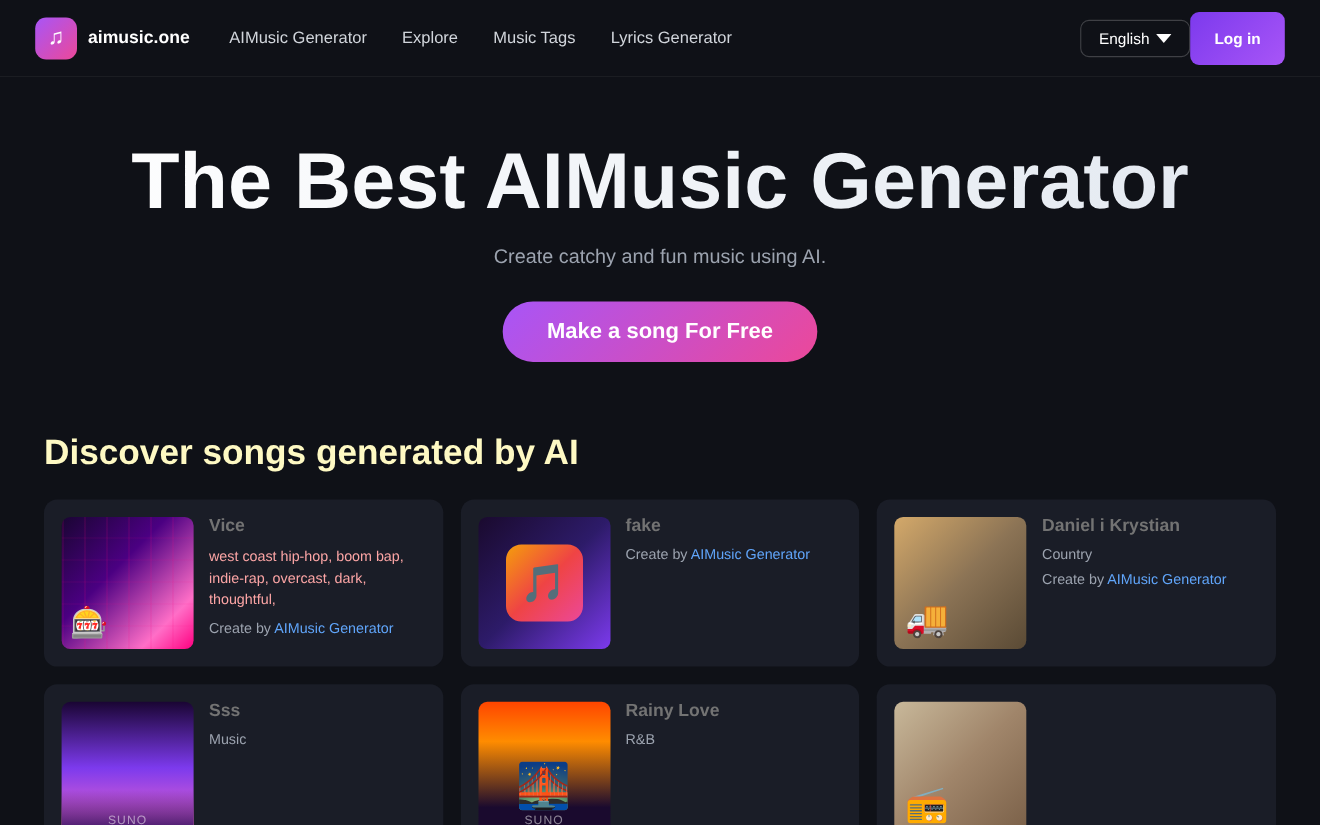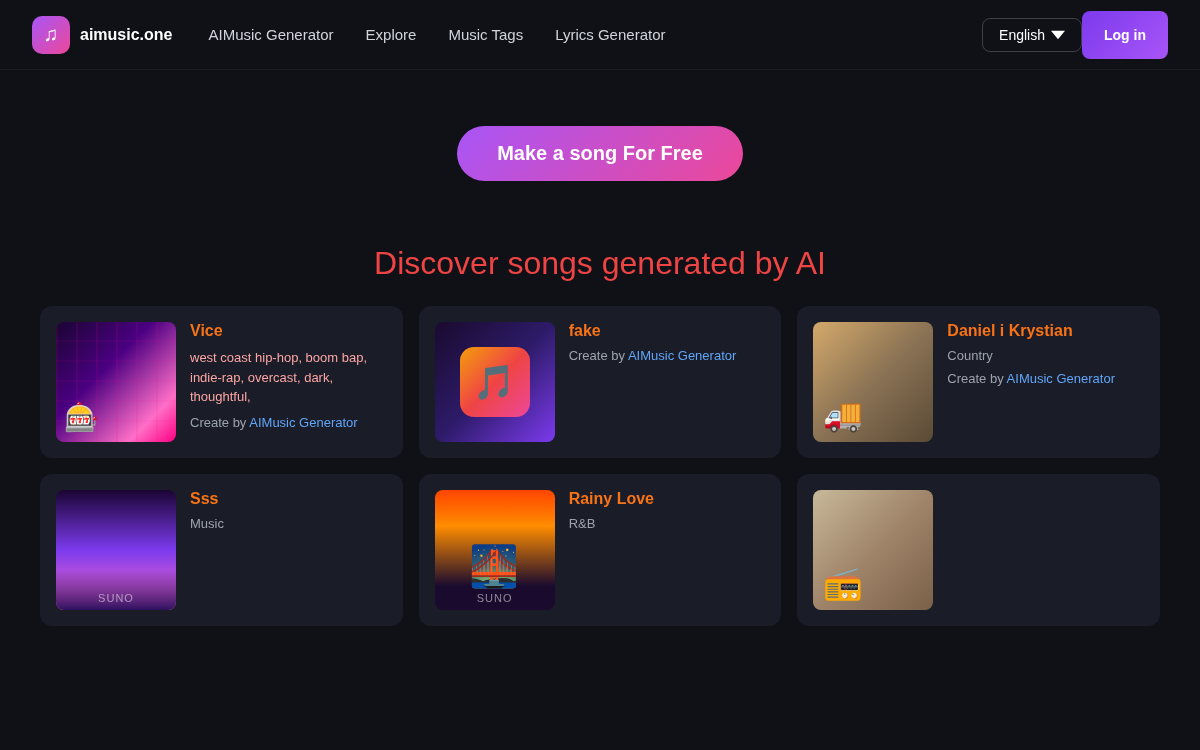--- a/index.html
+++ b/index.html
@@ -129,25 +129,25 @@
       font-weight: 600;
       cursor: pointer;
     }
 
     
     .discover {
       padding: 24px 40px 0;
     }
 
     .discover h2 {
-      text-align: center;
+      text-align: left;
       font-size: 32px;
-      font-weight: 400;
+      font-weight: 700;
       margin-bottom: 24px;
-      color: #ef4444;
+      color: #fef9c3;
     }
 
     .song-grid {
       display: grid;
       grid-template-columns: repeat(3, 1fr);
       gap: 16px;
     }
 
     .song-card {
       background: #1a1d27;
@@ -281,21 +281,21 @@
     }
 
     .song-info {
       flex: 1;
       min-width: 0;
     }
 
     .song-title {
       font-size: 16px;
       font-weight: 600;
-      color: #f97316;
+      color: #737373;
       margin-bottom: 8px;
     }
 
     .song-desc {
       font-size: 13px;
       color: #fca5a5;
       line-height: 1.5;
       margin-bottom: 8px;
     }
 
@@ -334,20 +334,22 @@
       <span>English</span>
       <svg viewBox="0 0 10 6">
           <path d="M0 0l5 6 5-6z"></path>
         </svg>
     </button>
     <button class="login-btn">Log in</button>
   </div>
 </nav>
 
 <section class="hero">
+  <h1>The Best AIMusic Generator</h1>
+  <p>Create catchy and fun music using AI.</p>
   <button class="cta-btn">Make a song For Free</button>
 </section>
 
 <section class="discover">
   <h2>Discover songs generated by AI</h2>
 
   <div class="song-grid">
 
     <div class="song-card">
       <div class="song-thumb thumb-vice"></div>

